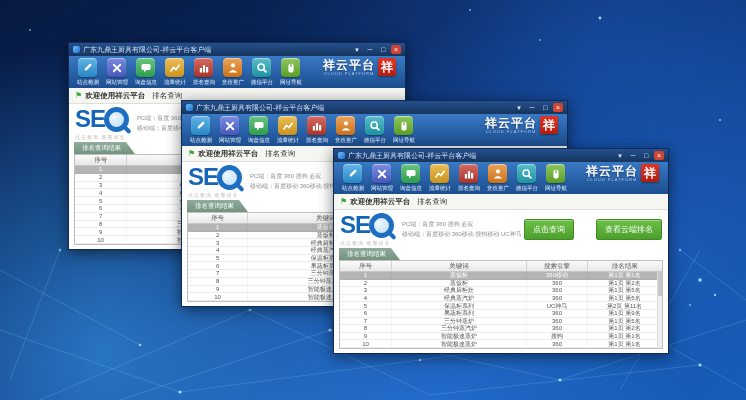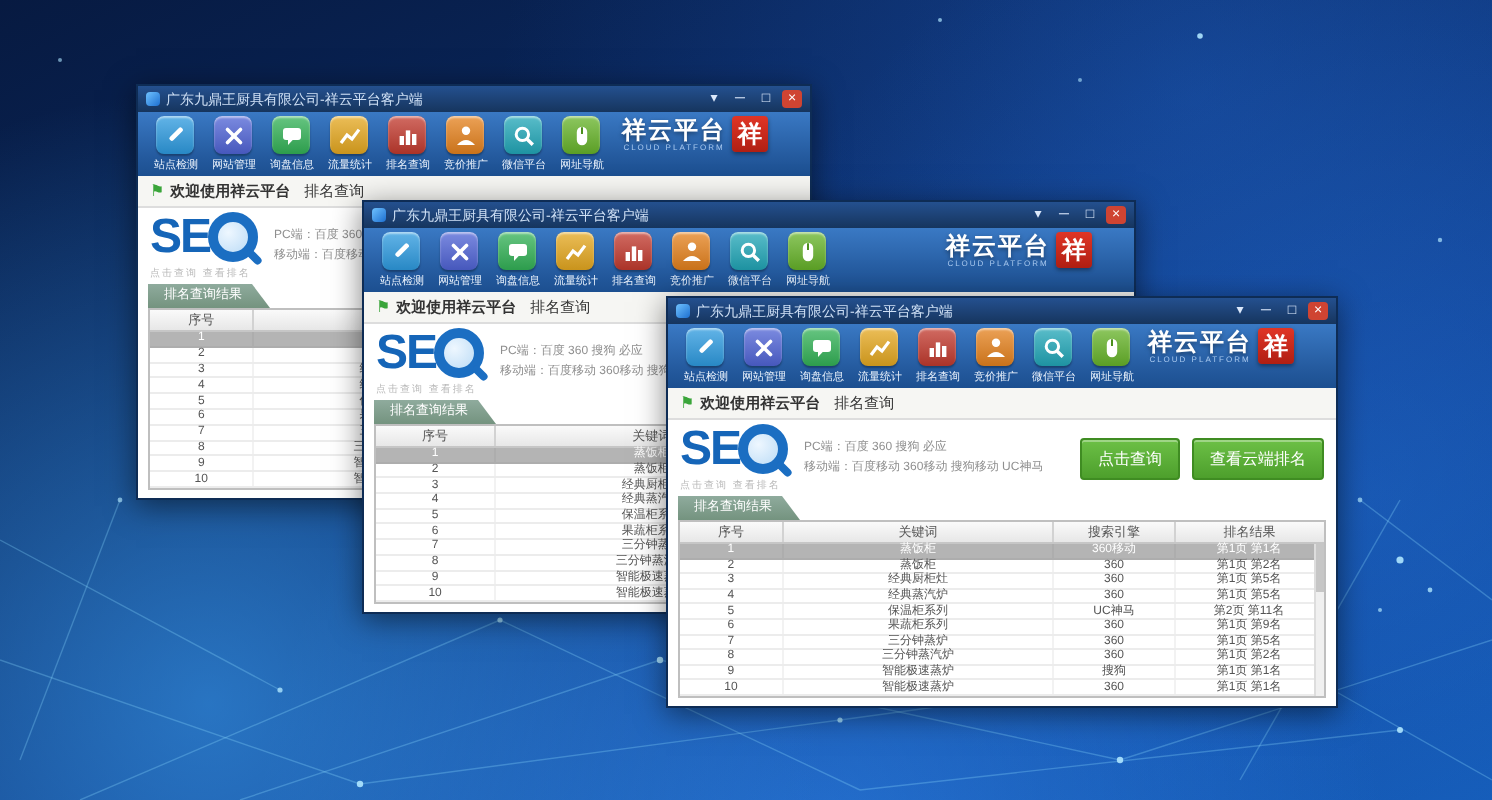--- a/index.html
+++ b/index.html
@@ -29,21 +29,21 @@
   .appicon{width:7px;height:7px;border-radius:2px;flex:0 0 7px;
     background:linear-gradient(135deg,#6fc2ff,#1d6fd0);margin-right:3px;}
   .title{font-size:7px;color:#cfe0f5;white-space:nowrap;overflow:hidden;flex:1;}
   .ctrls{display:flex;align-items:center;gap:3px;}
   .ctrl{font-size:7px;line-height:9px;color:#dce9fb;width:10px;height:9px;
     text-align:center;cursor:default;}
   .ctrl.close{background:#cf4432;border-radius:2px;color:#fff;}
 
   .toolbar{height:30px;flex:0 0 30px;display:flex;align-items:flex-start;
     background:linear-gradient(#3a79c4,#245a9e 70%,#1c4f90);
-    padding:2px 20px 0 4px;}
+    padding:2px 8px 0 4px;}
   .titem{width:29px;display:flex;flex-direction:column;align-items:center;cursor:pointer;}
   .tico{width:19px;height:19px;border-radius:4px;display:flex;align-items:center;
     justify-content:center;box-shadow:inset 0 1px 1px rgba(255,255,255,.5),0 1px 1px rgba(0,0,0,.3);}
   .tlabel{font-size:6px;color:#eaf2fc;margin-top:1px;white-space:nowrap;transform:scale(.92);}
   .brand{margin-left:auto;display:flex;align-items:center;gap:3px;padding-right:1px;}
   .brand-txt{text-align:center;line-height:1;}
   .brand-name{font-family:"DejaVu Serif","Liberation Serif",serif;
     font-weight:bold;font-size:12px;color:#fff;letter-spacing:1px;text-shadow:0 1px 2px rgba(0,0,0,.4);}
   .brand-sub{font-size:4px;color:#a9c9ef;letter-spacing:1px;margin-top:1px;}
   .seal{width:18px;height:18px;background:linear-gradient(#e03526,#b01f13);
@@ -61,21 +61,21 @@
   .seo{display:flex;flex-direction:column;align-items:flex-start;flex:0 0 auto;}
   .seo-row{display:flex;align-items:center;}
   .seo-se{font-size:24px;font-weight:700;color:#1565b8;letter-spacing:-1px;line-height:1;}
   .lens{width:15px;height:15px;border:5px solid #1b6ec2;border-radius:50%;
     background:radial-gradient(circle at 35% 35%,#eef7ff,#bcdcf6);position:relative;margin-left:-1px;}
   .lens::after{content:"";position:absolute;width:4px;height:9px;background:#1b6ec2;
     right:-5px;bottom:-7px;transform:rotate(-45deg);border-radius:2px;}
   .seo-sub{font-size:5px;color:#b9b9b9;margin-top:2px;letter-spacing:1px;}
   .engines{flex:1;min-width:0;}
   .engines div{font-size:6px;color:#8f8f8f;line-height:1.7;white-space:nowrap;}
-  .btns{display:flex;gap:6px;flex:0 0 auto;text-align:right;}
+  .btns{display:flex;gap:22px;flex:0 0 auto;text-align:right;}
   .gbtn{height:19px;padding:0 8px;font-size:8px;color:#fff;display:flex;align-items:center;
     background:linear-gradient(#6cc046,#4d9f2c);border:1px solid #3f8c22;border-radius:2px;
     cursor:pointer;white-space:nowrap;box-shadow:inset 0 1px 0 rgba(255,255,255,.35);}
 
   .tabrow{height:12px;flex:0 0 12px;padding-left:5px;display:flex;align-items:flex-end;}
   .tab{background:linear-gradient(#8fab9d,#74937f);color:#fff;font-size:6.5px;
     height:12px;line-height:12px;padding:0 14px 0 8px;
     clip-path:polygon(0 0,calc(100% - 9px) 0,100% 100%,0 100%);cursor:pointer;}
 
   .tblwrap{flex:1;margin:0 5px 4px 5px;border:1px solid #bfbfbf;position:relative;

